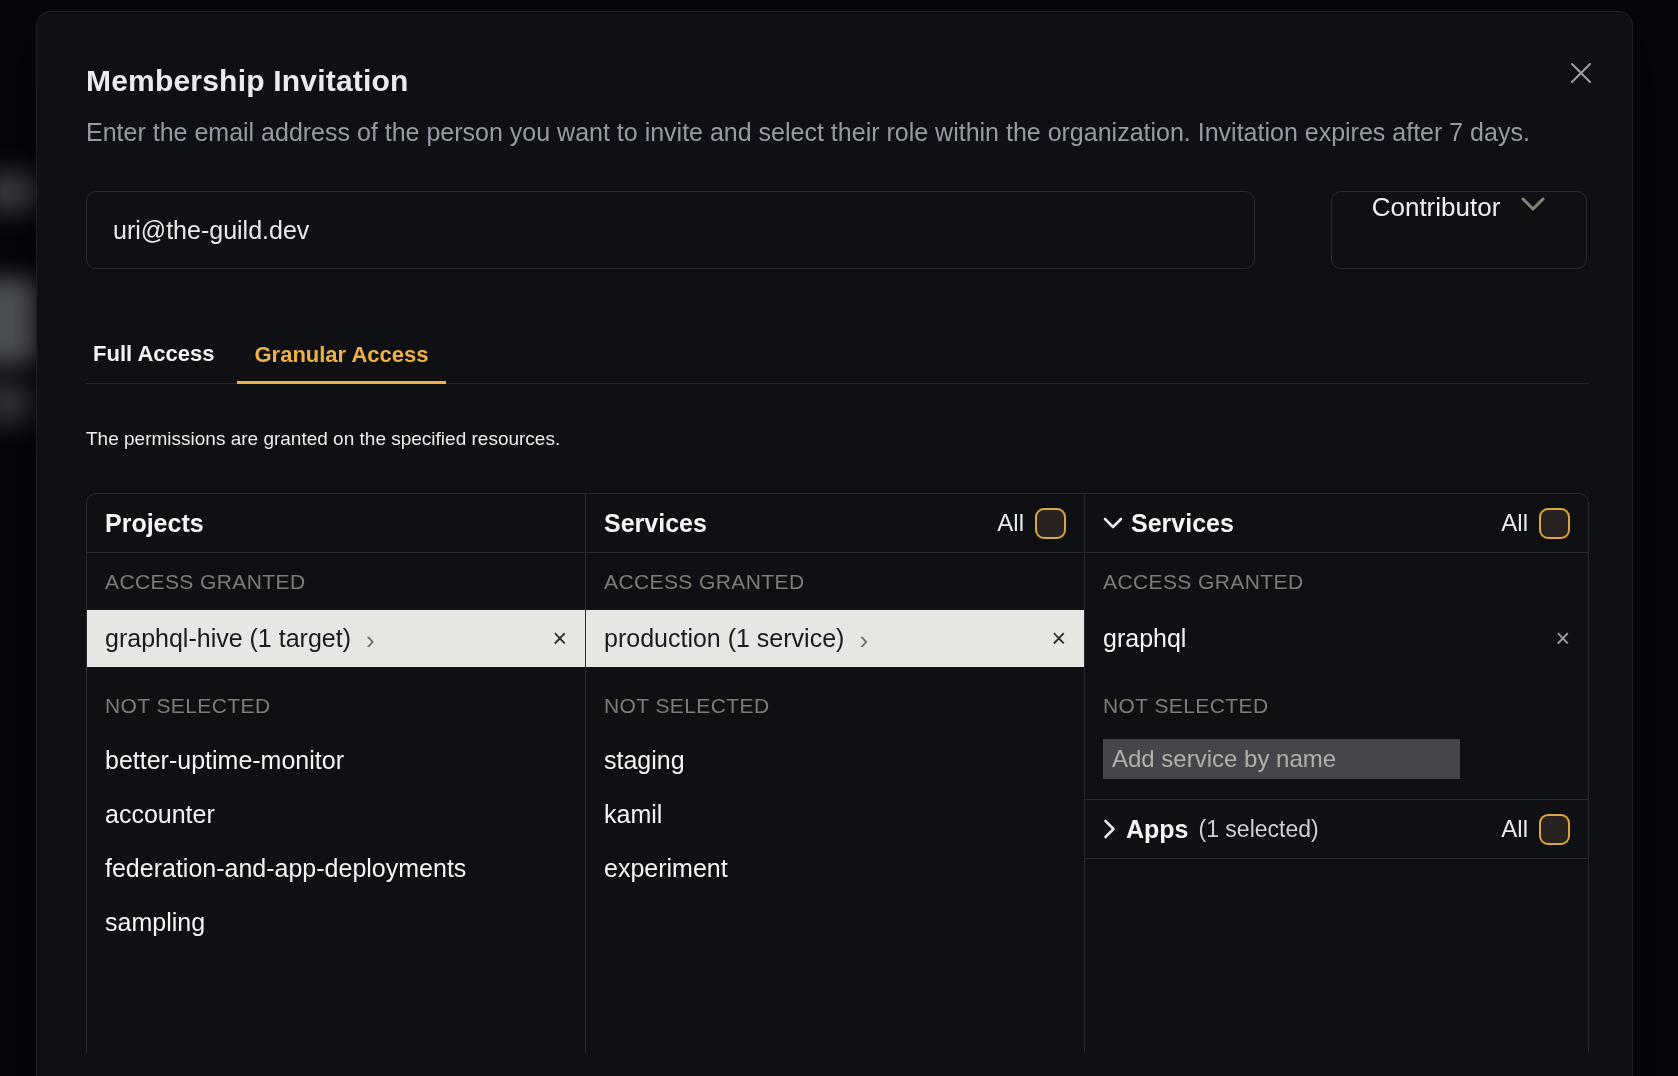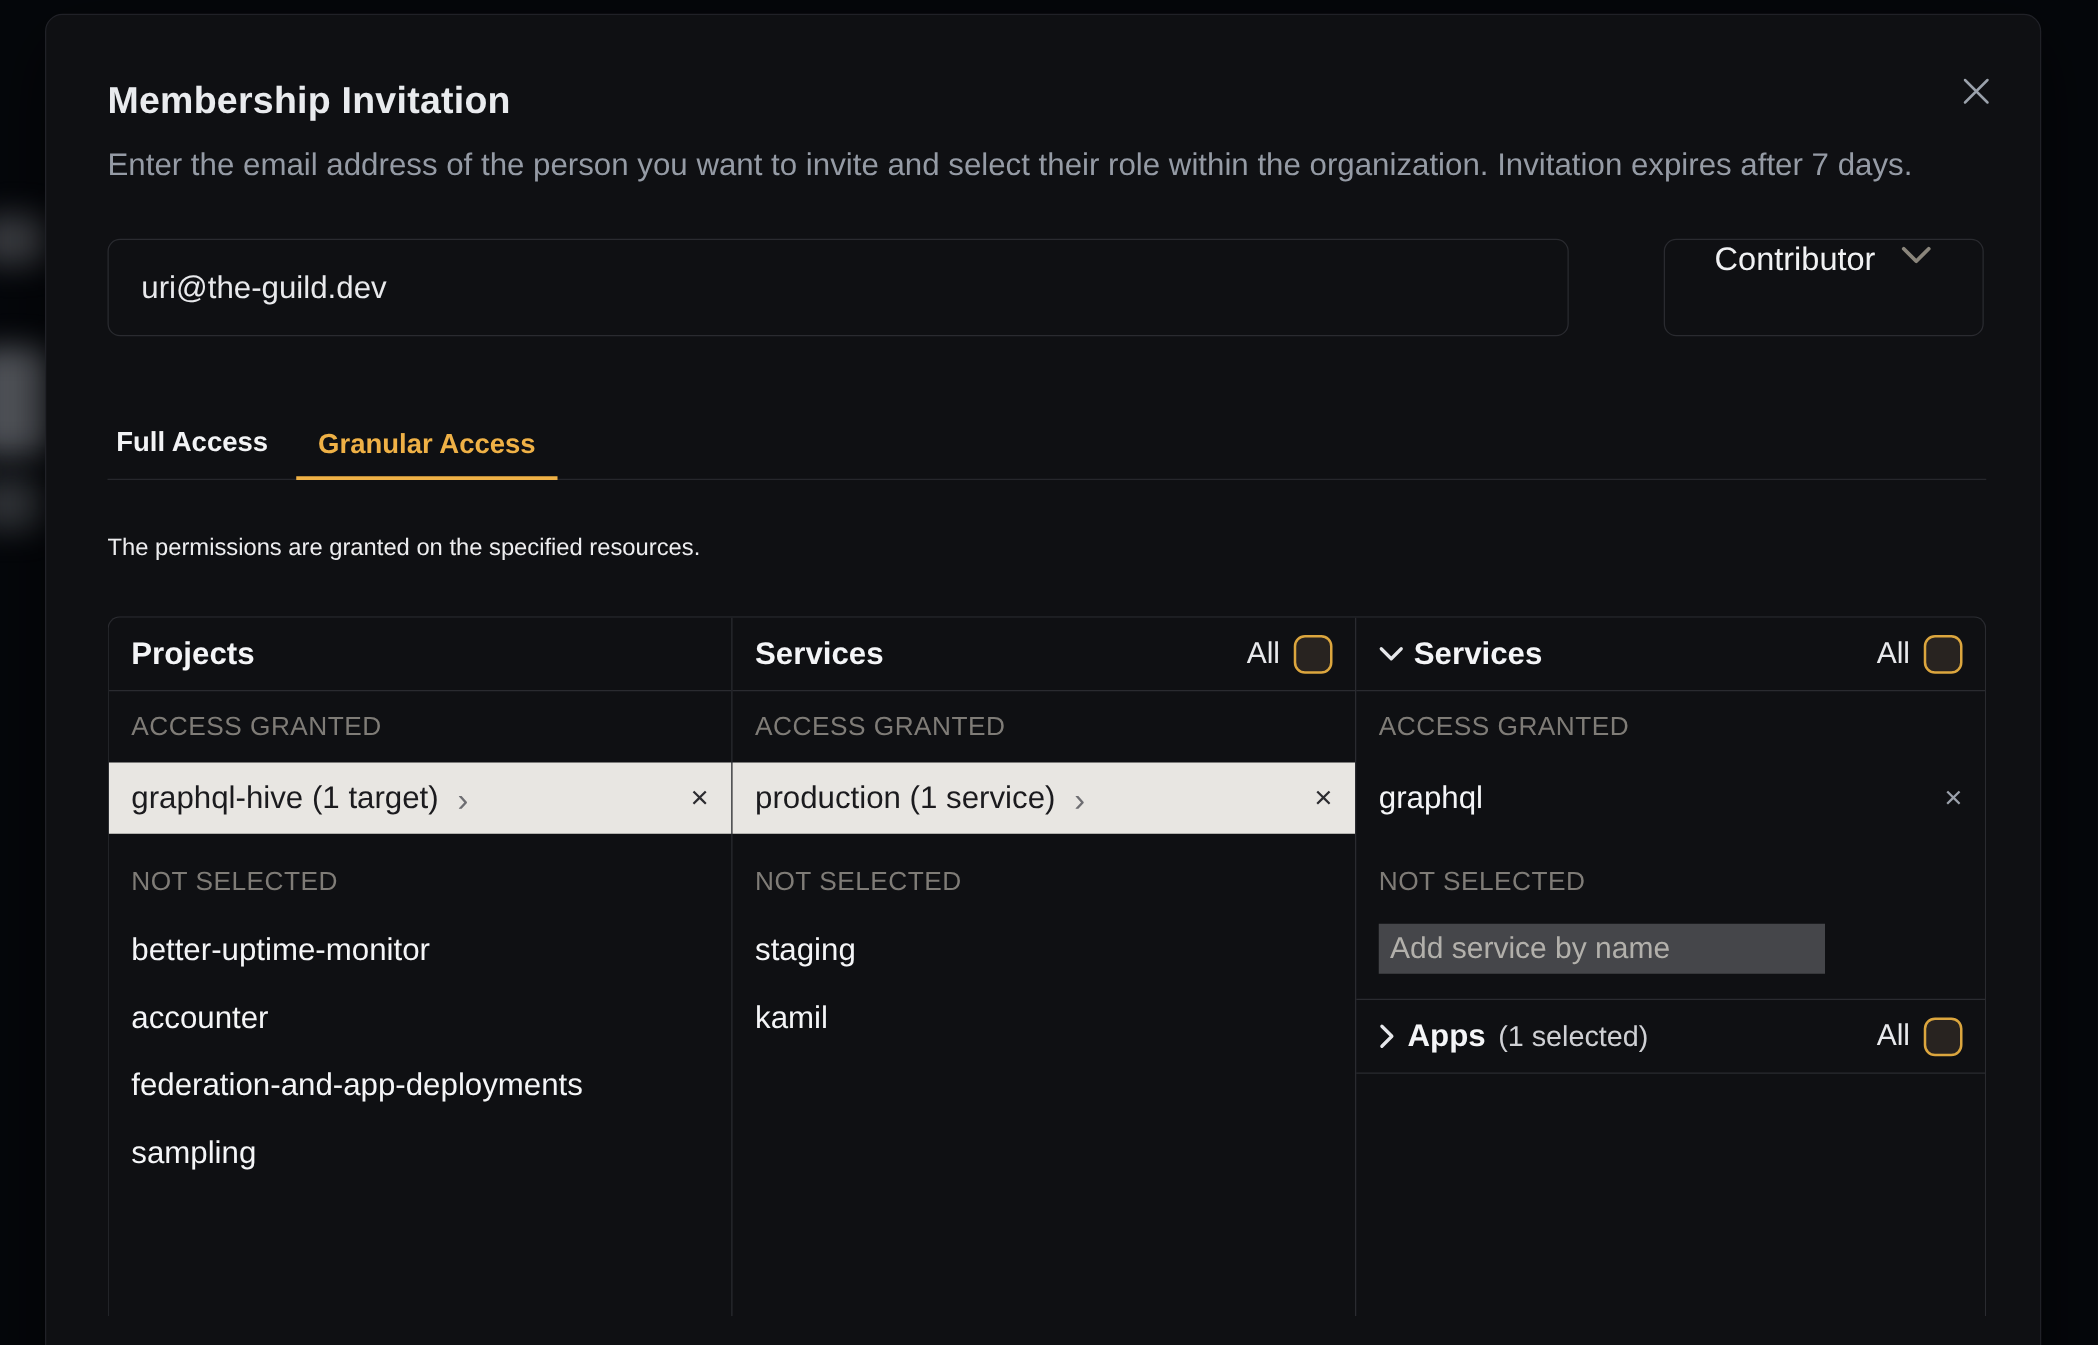--- a/index.html
+++ b/index.html
@@ -220,20 +220,21 @@
       </div>
       <div class="section-label">ACCESS GRANTED</div>
       <div class="sel-row">
         <span>production (1 service)</span>
         <span class="drill">›</span>
         <span class="remove">×</span>
       </div>
       <div class="section-label not-selected">NOT SELECTED</div>
       <div class="item-row">staging</div>
       <div class="item-row">kamil</div>
+      <div class="item-row">experiment</div>
     </div>
 
     <div class="col">
       <div class="col-header">
         <span class="hdr-left">
           <span class="chev-icon">
             <svg width="20" height="13" viewBox="0 0 20 13">
                 <path d="M2 2 L10 10 L18 2" fill="none" stroke="#e6e7ea" stroke-width="2.6" stroke-linecap="round" stroke-linejoin="round"></path>
               </svg>
           </span>

